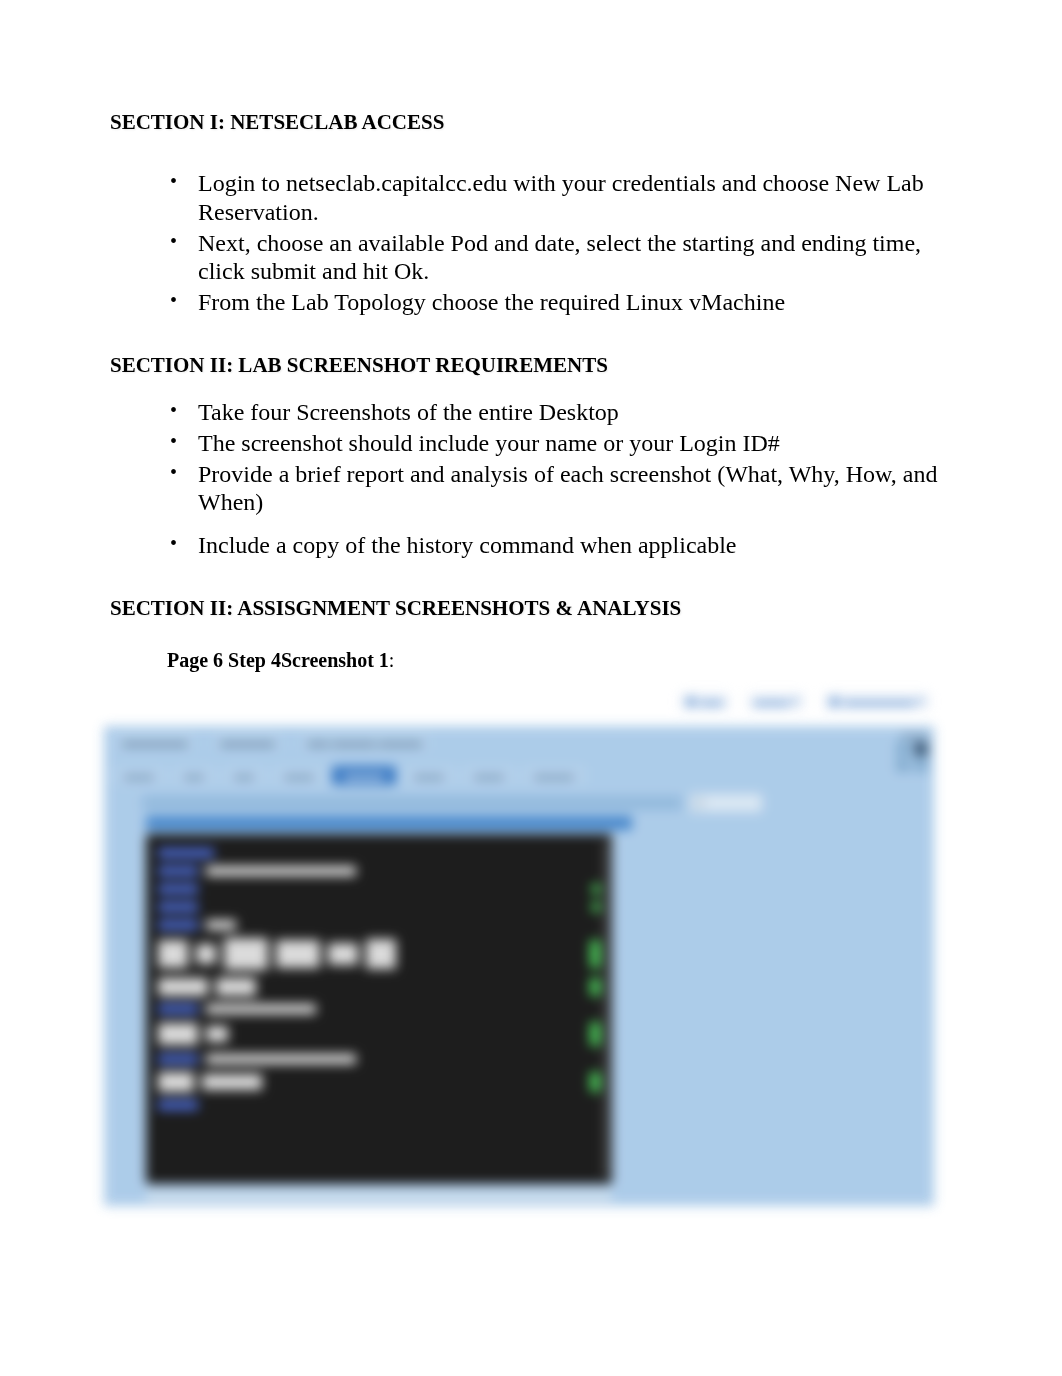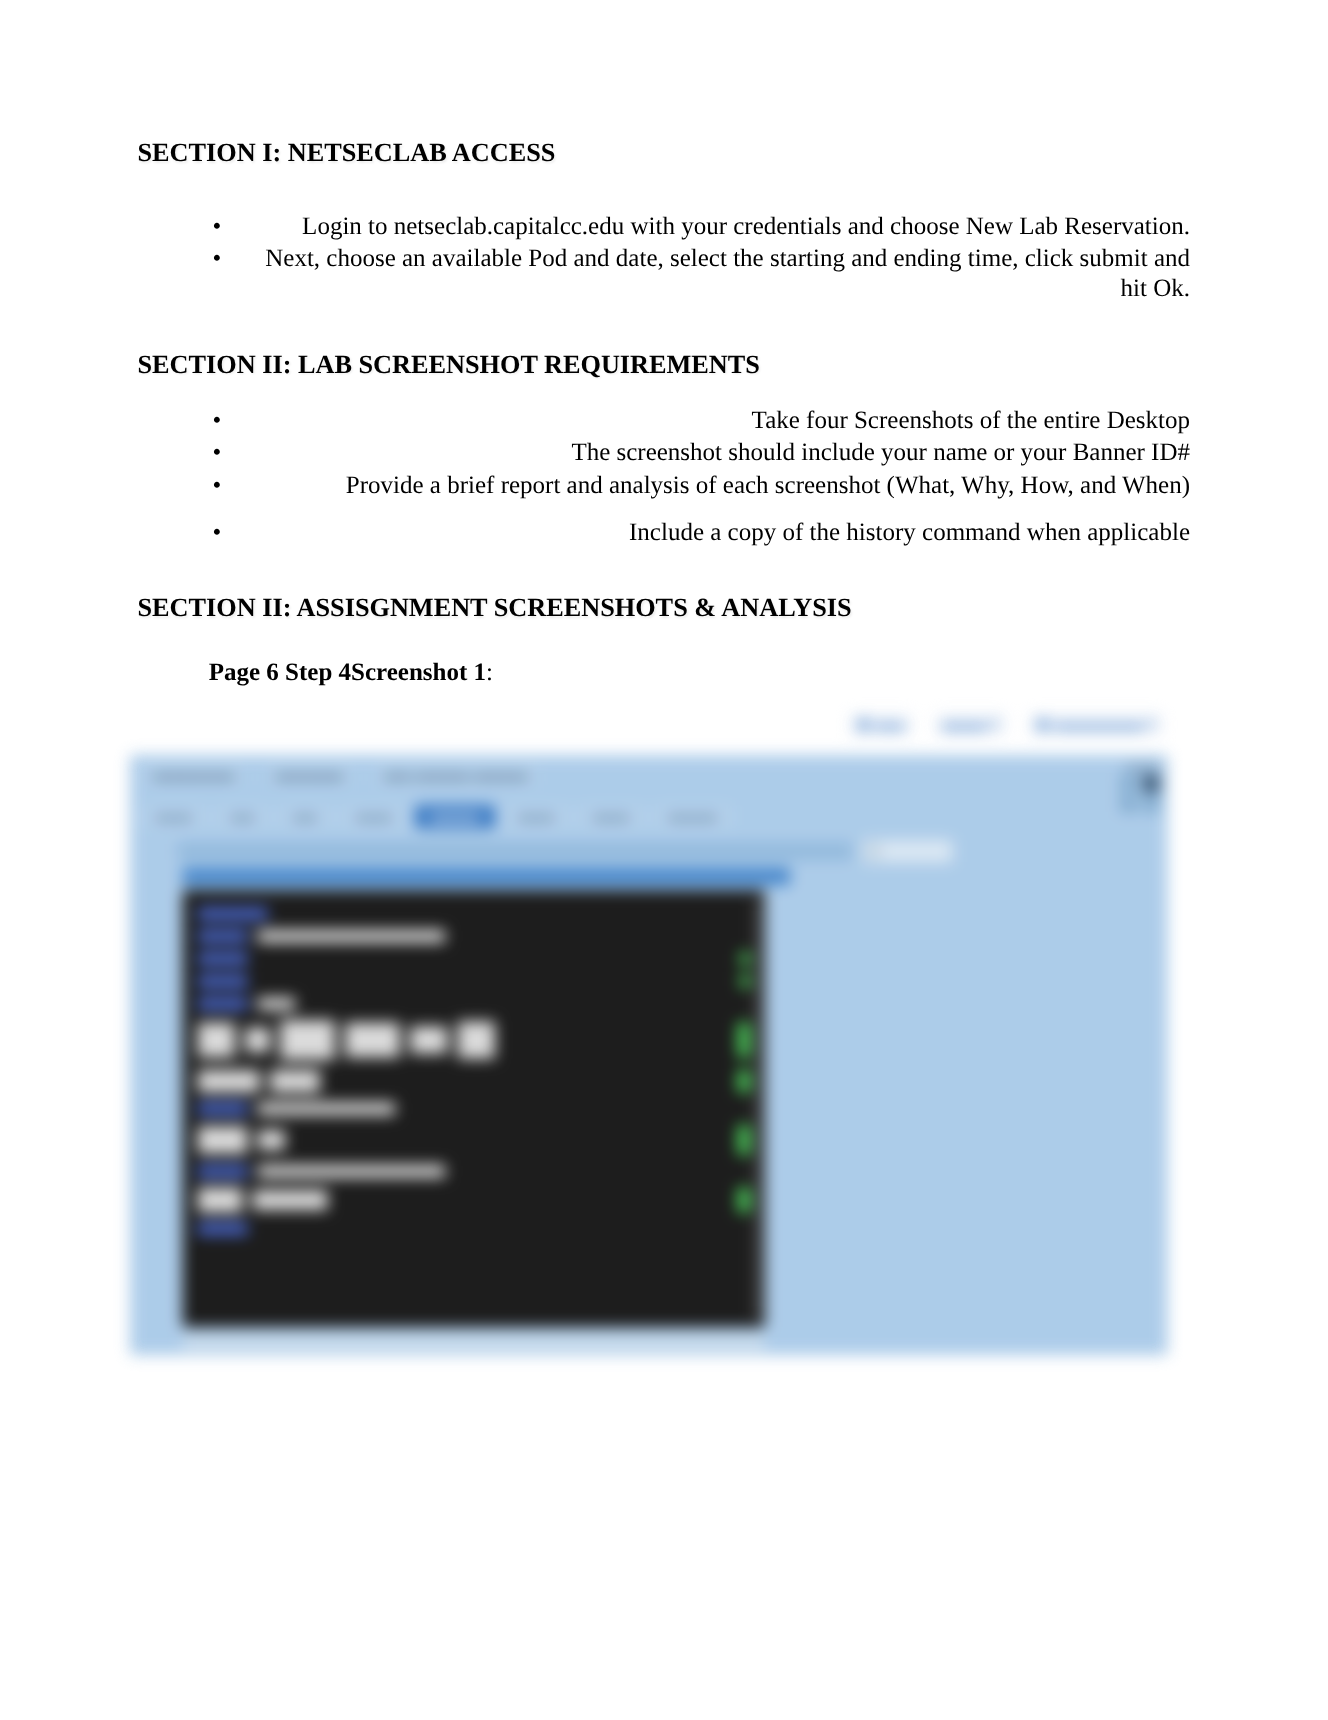--- a/index.html
+++ b/index.html
@@ -26,24 +26,23 @@
       margin-bottom: 20px;
     }
     ul.bullets {
       list-style: none;
       margin-left: 60px;
       margin-bottom: 36px;
     }
     ul.bullets li {
       position: relative;
       padding-left: 28px;
-      font-size: 20px;
+      font-size: 24px;
       line-height: 1.2;
       margin-bottom: 2px;
-      text-align: right;
     }
     ul.bullets li::before {
       content: "•";
       position: absolute;
       left: 0;
       top: 0;
       font-size: 20px;
     }
     .caption {
       font-size: 20px;
@@ -226,26 +225,27 @@
       border-radius: 1px;
     }
   </style>
 </head>
 <body>
 
 <div class="section-heading">SECTION I: NETSECLAB ACCESS</div>
 <ul class="bullets">
   <li>Login to netseclab.capitalcc.edu with your credentials and choose New Lab Reservation.</li>
   <li>Next, choose an available Pod and date, select the starting and ending time, click submit and hit Ok.</li>
+  <li>From the Lab Topology choose the required Linux vMachine</li>
 </ul>
 
 <div class="section-heading mb-small">SECTION II: LAB SCREENSHOT REQUIREMENTS</div>
 <ul class="bullets" style="margin-bottom:14px;">
   <li>Take four Screenshots of the entire Desktop</li>
-  <li>The screenshot should include your name or your Banner ID#</li>
+  <li>The screenshot should include your name or your Login ID#</li>
   <li>Provide a brief report and analysis of each screenshot (What, Why, How, and When)</li>
 </ul>
 <ul class="bullets">
   <li>
     <span>Include a copy of the </span><span class="italic">history</span><span> command when applicable</span>
   </li>
 </ul>
 
 <div class="section-heading" style="margin-top:28px; margin-bottom:0;">SECTION II: ASSISGNMENT SCREENSHOTS &amp; ANALYSIS</div>
 

